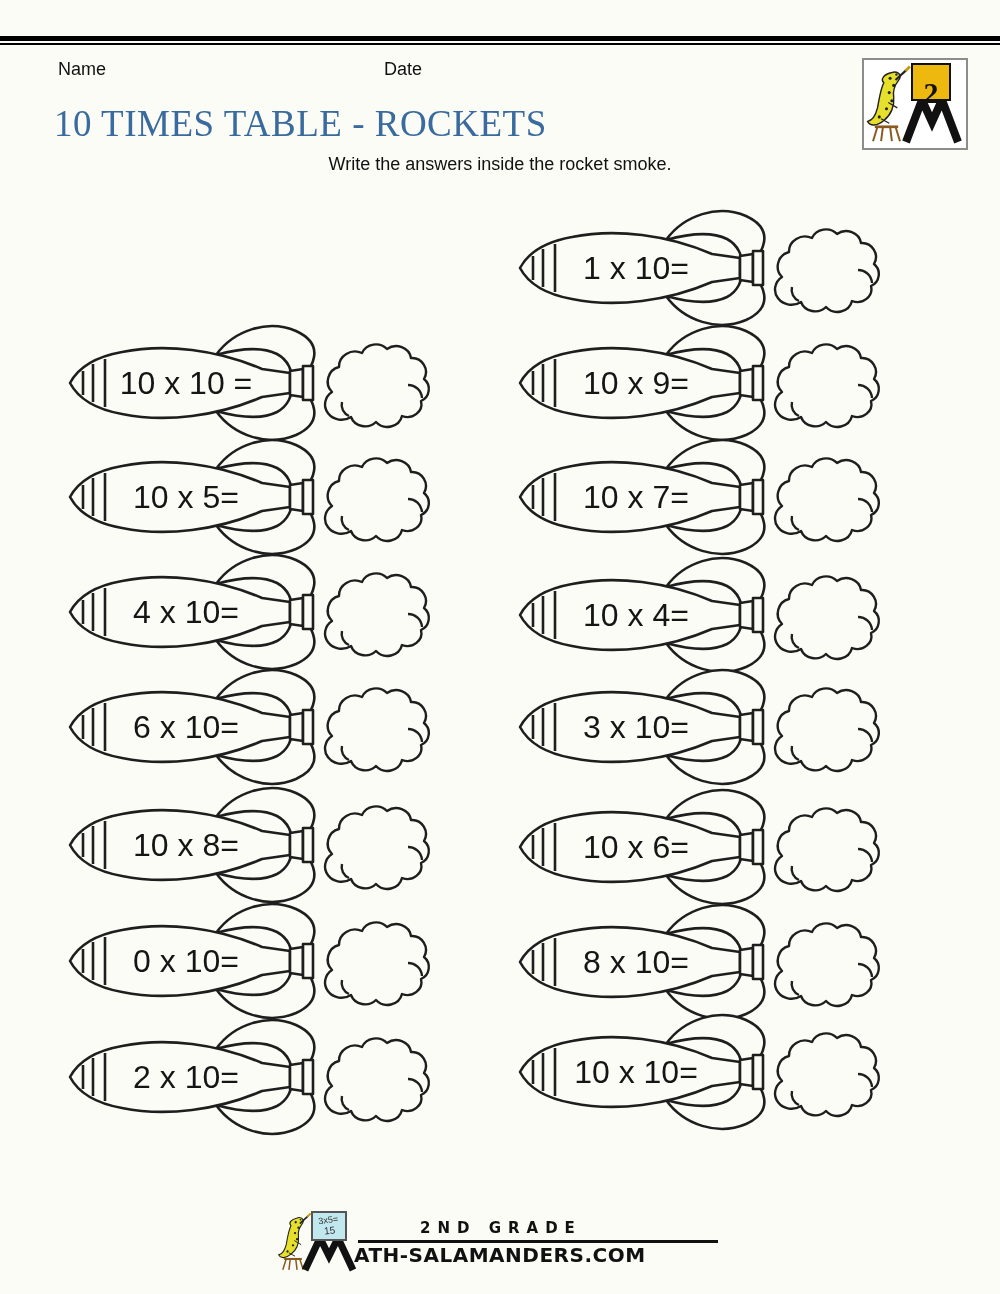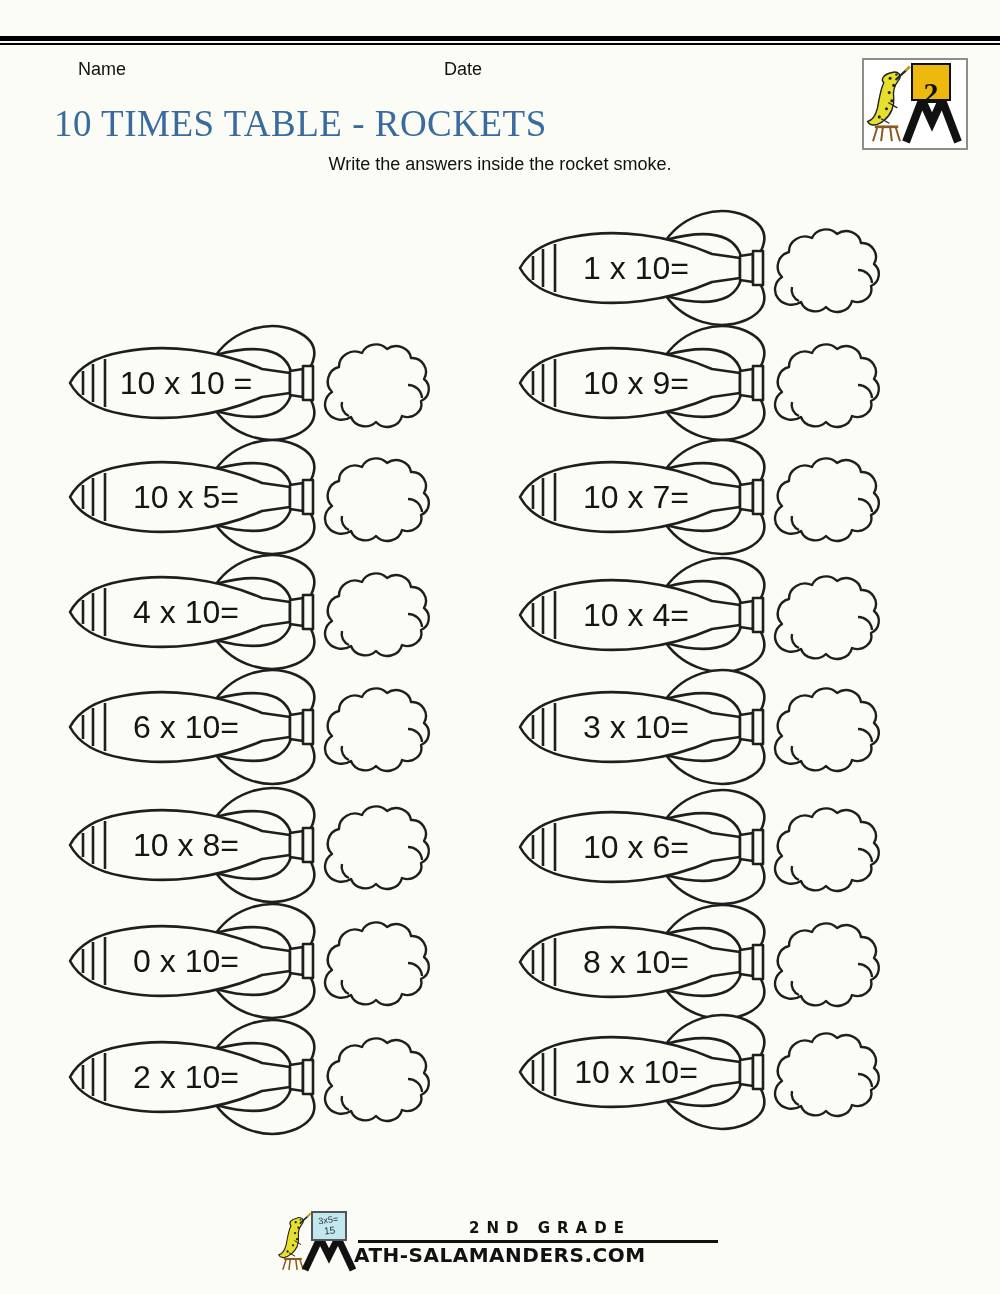--- a/index.html
+++ b/index.html
@@ -8,23 +8,23 @@
     position:relative;
     width:1000px;
     height:1294px;
     background:#FCFCF6;
     font-family:"Liberation Sans", sans-serif;
     color:#151515;
     overflow:hidden;
   }
   .rule-thick{position:absolute;left:0;right:0;top:36px;height:5px;background:#000;}
   .rule-thin{position:absolute;left:0;right:0;top:43px;height:2px;background:#000;}
-  .field-label{position:absolute;top:59px;font-size:18px;color:#111;margin-left:20px;}
+  .field-label{position:absolute;top:59px;font-size:18px;color:#111;}
   .name-label{left:58px;}
-  .date-label{left:424px;}
+  .date-label{left:384px;}
   .corner-logo{
     position:absolute;left:862px;top:58px;width:102px;height:88px;
     border:2px solid #8d8d8d;background:#fff;
   }
   .page-title{
     position:absolute;left:54px;top:102px;
     font-family:"Liberation Serif", serif;
     font-size:37px;letter-spacing:.5px;
     color:#3A6B9F;white-space:nowrap;
   }
@@ -38,21 +38,21 @@
   .prob{
     font-family:"Liberation Sans", sans-serif;font-size:32px;fill:#151515;
     text-anchor:middle;dominant-baseline:central;
   }
   .ans{
     font-family:"Liberation Sans", sans-serif;font-size:34px;fill:#151515;
     text-anchor:middle;dominant-baseline:central;
   }
   .footer-grade{
     position:absolute;left:420px;top:1219px;width:260px;
-    text-align:center;font-size:15px;font-weight:bold;
+    text-align:left;font-size:15px;font-weight:bold;
     letter-spacing:7px;color:#111;font-family:"DejaVu Sans", sans-serif;
     white-space:nowrap;
   }
   .footer-rule{position:absolute;left:358px;top:1240px;width:360px;height:3px;background:#111;}
   .footer-site{
     position:absolute;left:354px;top:1243px;
     font-family:"DejaVu Sans", sans-serif;font-weight:800;
     font-size:20px;letter-spacing:.5px;color:#111;white-space:nowrap;
   }
   .footer-logo-svg{position:absolute;left:252px;top:1186px;overflow:visible;}

